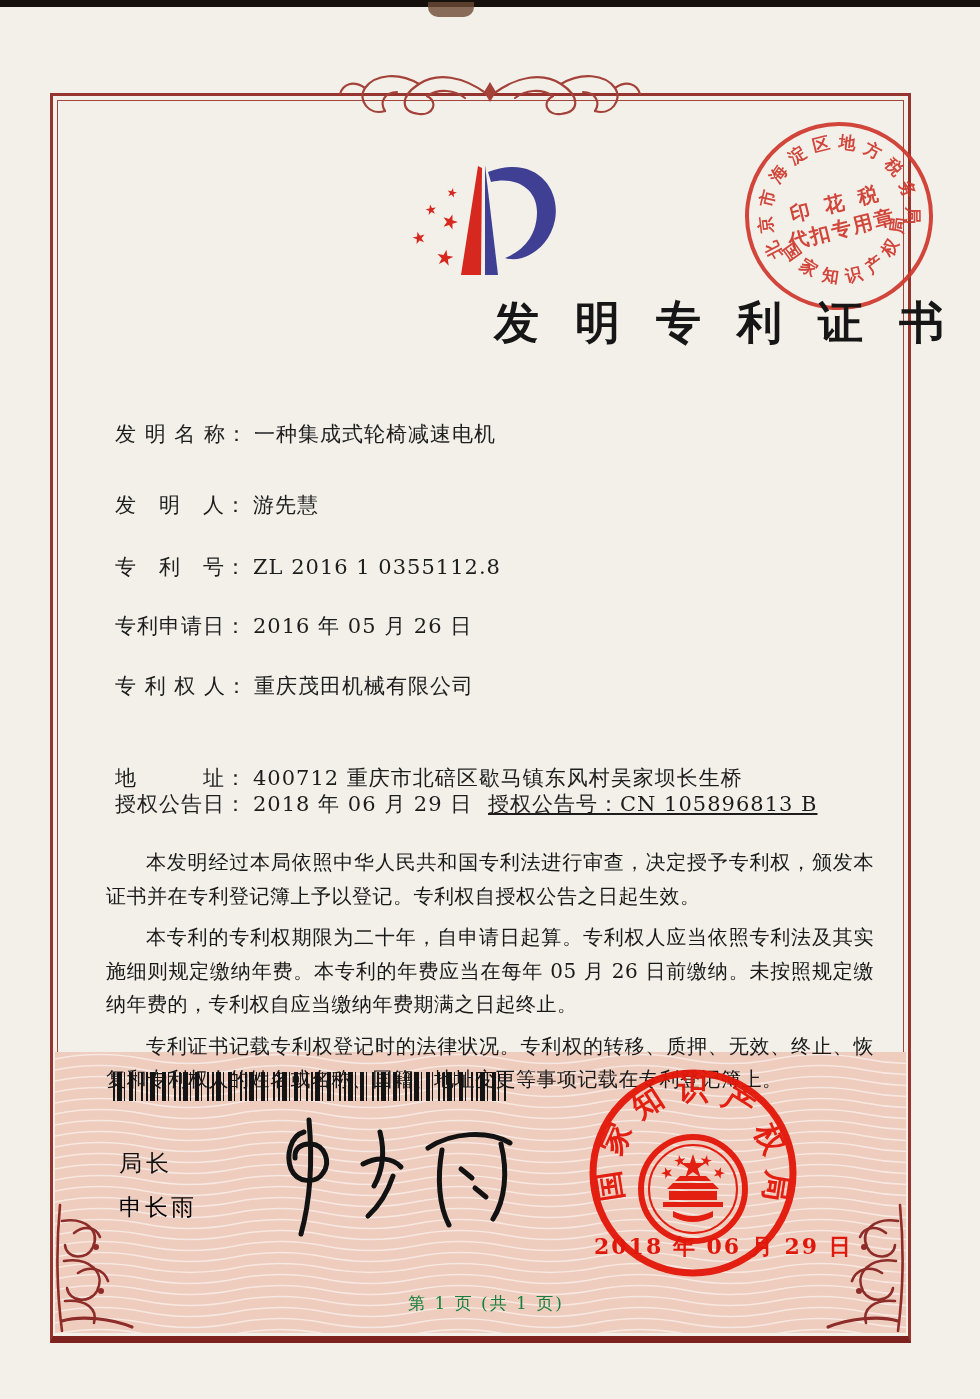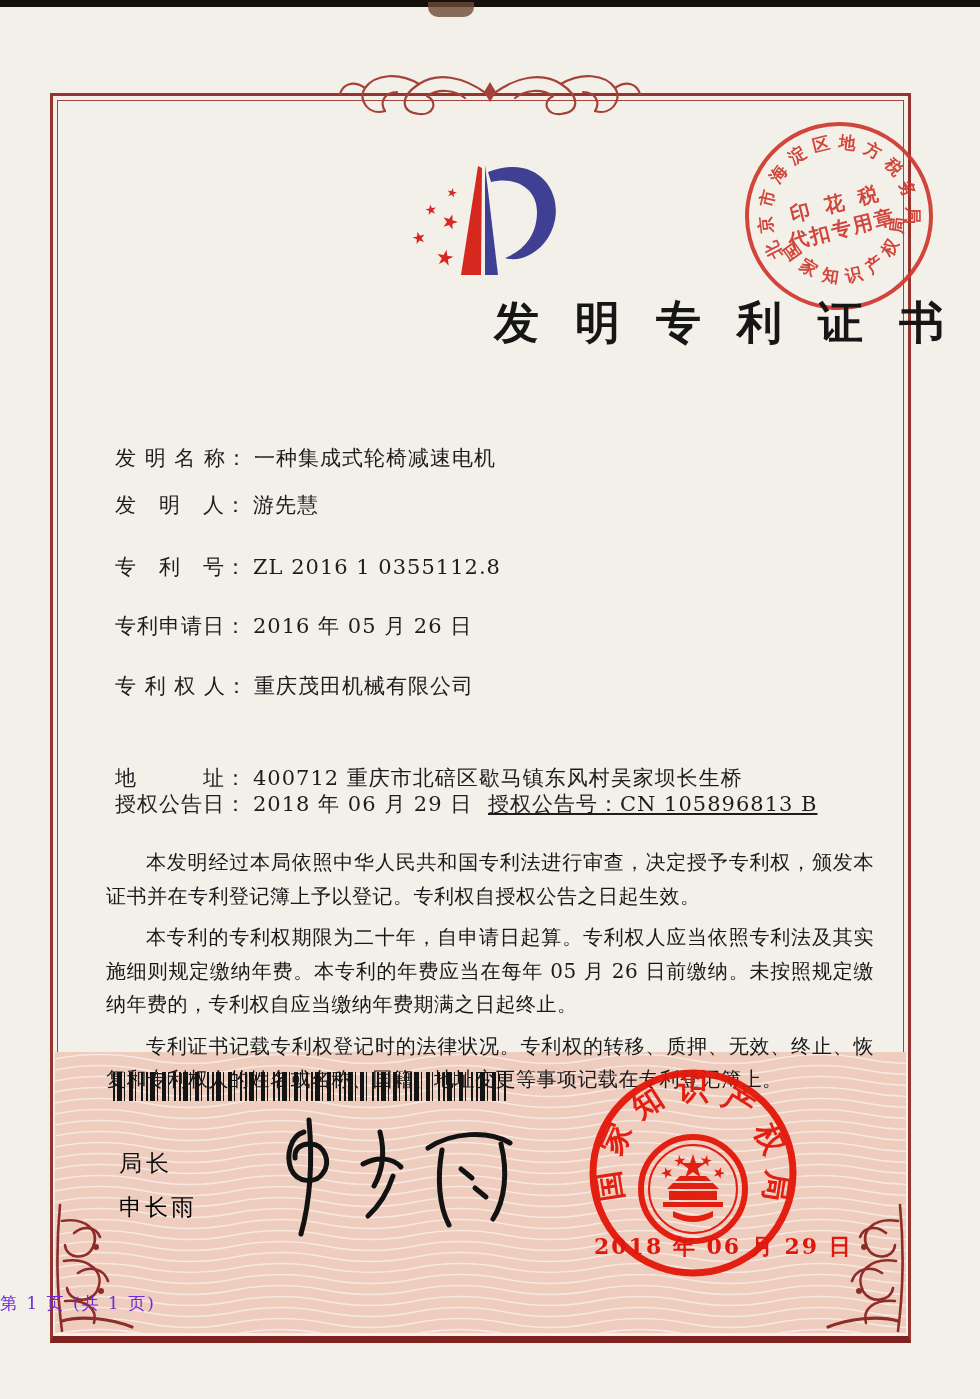--- a/index.html
+++ b/index.html
@@ -42,22 +42,22 @@
       #141414 28px 30px,transparent 30px 33px);}
   
   .director-label{position:absolute;left:119px;top:1148px;font-size:23px;letter-spacing:4px;color:#111;}
   .director-name{position:absolute;left:119px;top:1192px;font-size:23px;letter-spacing:3px;color:#000000;}
   .signature{position:absolute;left:252px;top:1112px;}
   
   .seal{position:absolute;left:578px;top:1056px;}
   .seal-date{position:absolute;left:594px;top:1232px;font-size:22px;letter-spacing:2px;
              color:#e0170b;font-weight:600;z-index:5;}
   
-  .footer{position:absolute;left:0;right:8px;top:1292px;text-align:left;font-size:17px;
-          letter-spacing:2px;color:#6d28d9;z-index:4;}
+  .footer{position:absolute;left:0;right:8px;top:1292px;text-align:center;font-size:17px;
+          letter-spacing:2px;color:#15803d;z-index:4;}
   .flourish{position:absolute;z-index:3;}
   .ornament-top{position:absolute;left:335px;top:64px;z-index:2;}
   svg text{font-family:"DejaVu Serif","Liberation Serif",serif;}
 </style>
 </head>
 <body>
 
 <div id="page">
 
   <div class="scan-strip"></div>
@@ -143,21 +143,21 @@
       <text x="106" y="126" text-anchor="middle" font-size="20" font-weight="bold" letter-spacing="2">代扣专用章</text>
       <path id="stampBot" d="M44.3,125.1 A64,64 0 0 0 167.7,125.1" fill="none"></path>
       <text font-size="17" font-weight="bold">
         <textPath href="#stampBot" startOffset="50%" text-anchor="middle" textLength="170">国家知识产权局</textPath>
       </text>
     </g>
   </svg>
 
   <div class="title">发明专利证书</div>
 
-  <div class="row" style="top:444px">
+  <div class="row" style="top:420px">
     <span class="lbl">发 明 名 称：</span><span class="val">一种集成式轮椅减速电机</span>
   </div>
   <div class="row" style="top:491px">
     <span class="lbl">发　明　人：</span><span class="val">游先慧</span>
   </div>
   <div class="row" style="top:553px">
     <span class="lbl">专　利　号：</span><span class="val">ZL 2016 1 0355112.8</span>
   </div>
   <div class="row" style="top:612px">
     <span class="lbl">专利申请日：</span><span class="val">2016 年 05 月 26 日</span>

